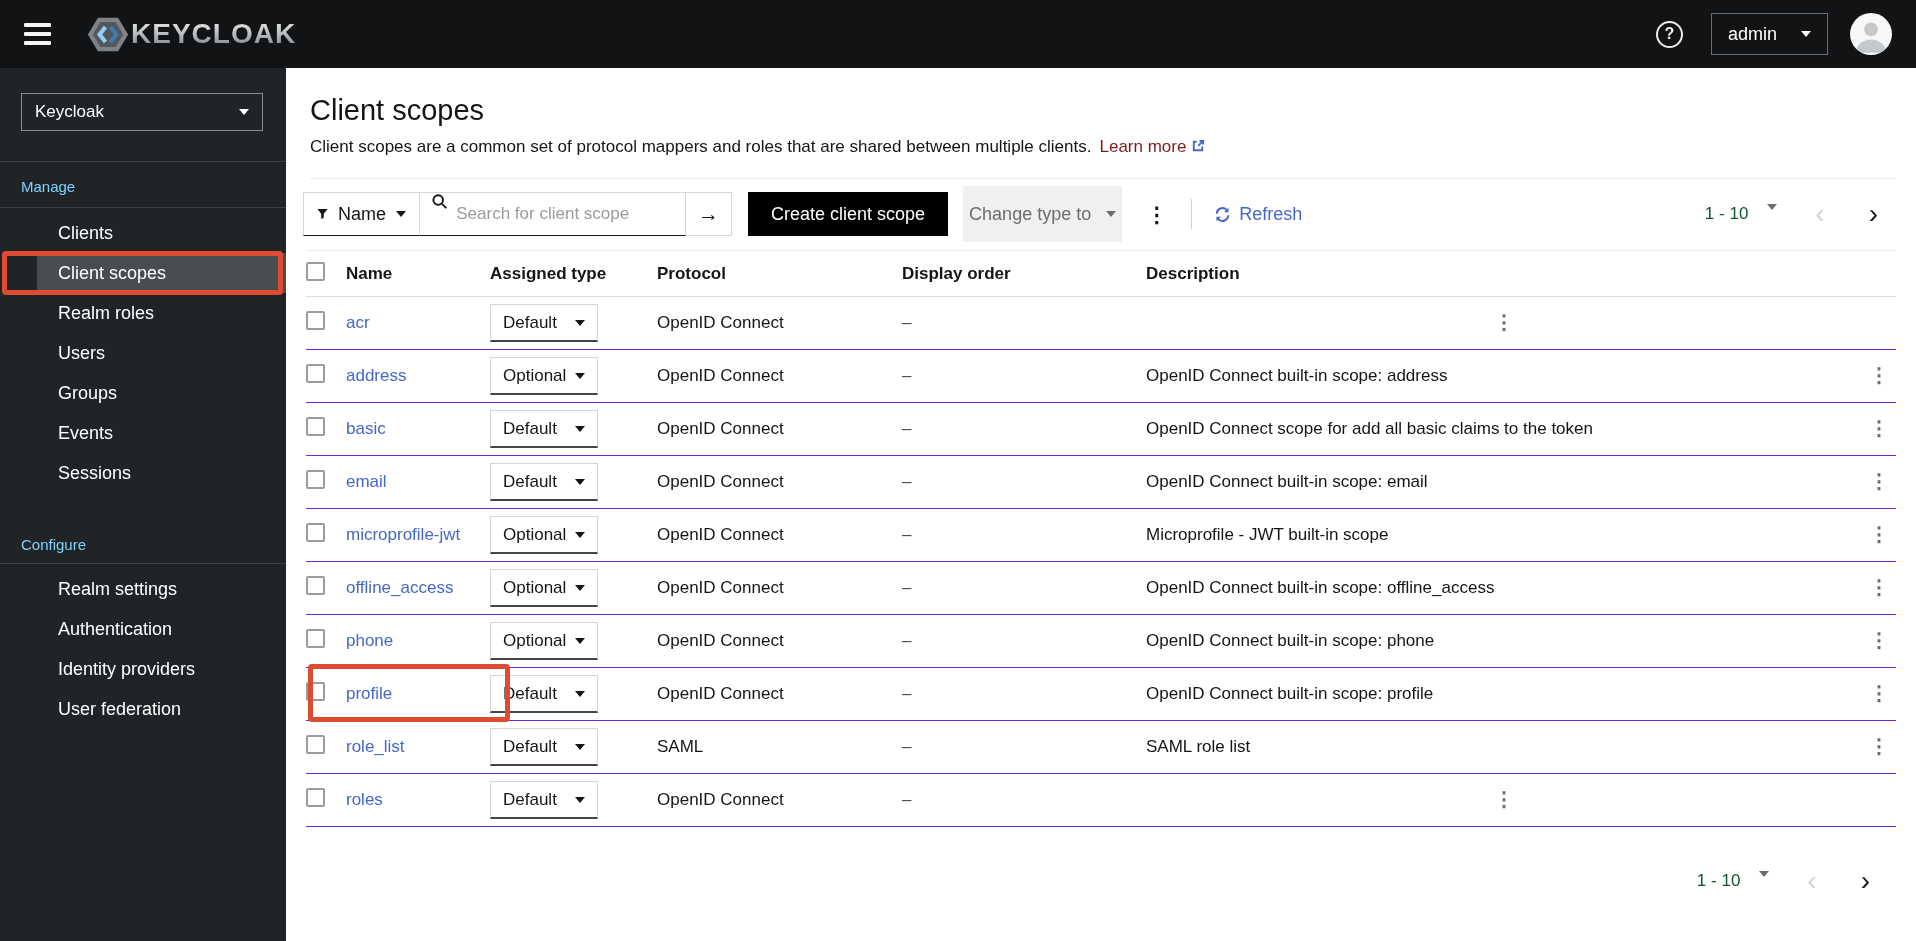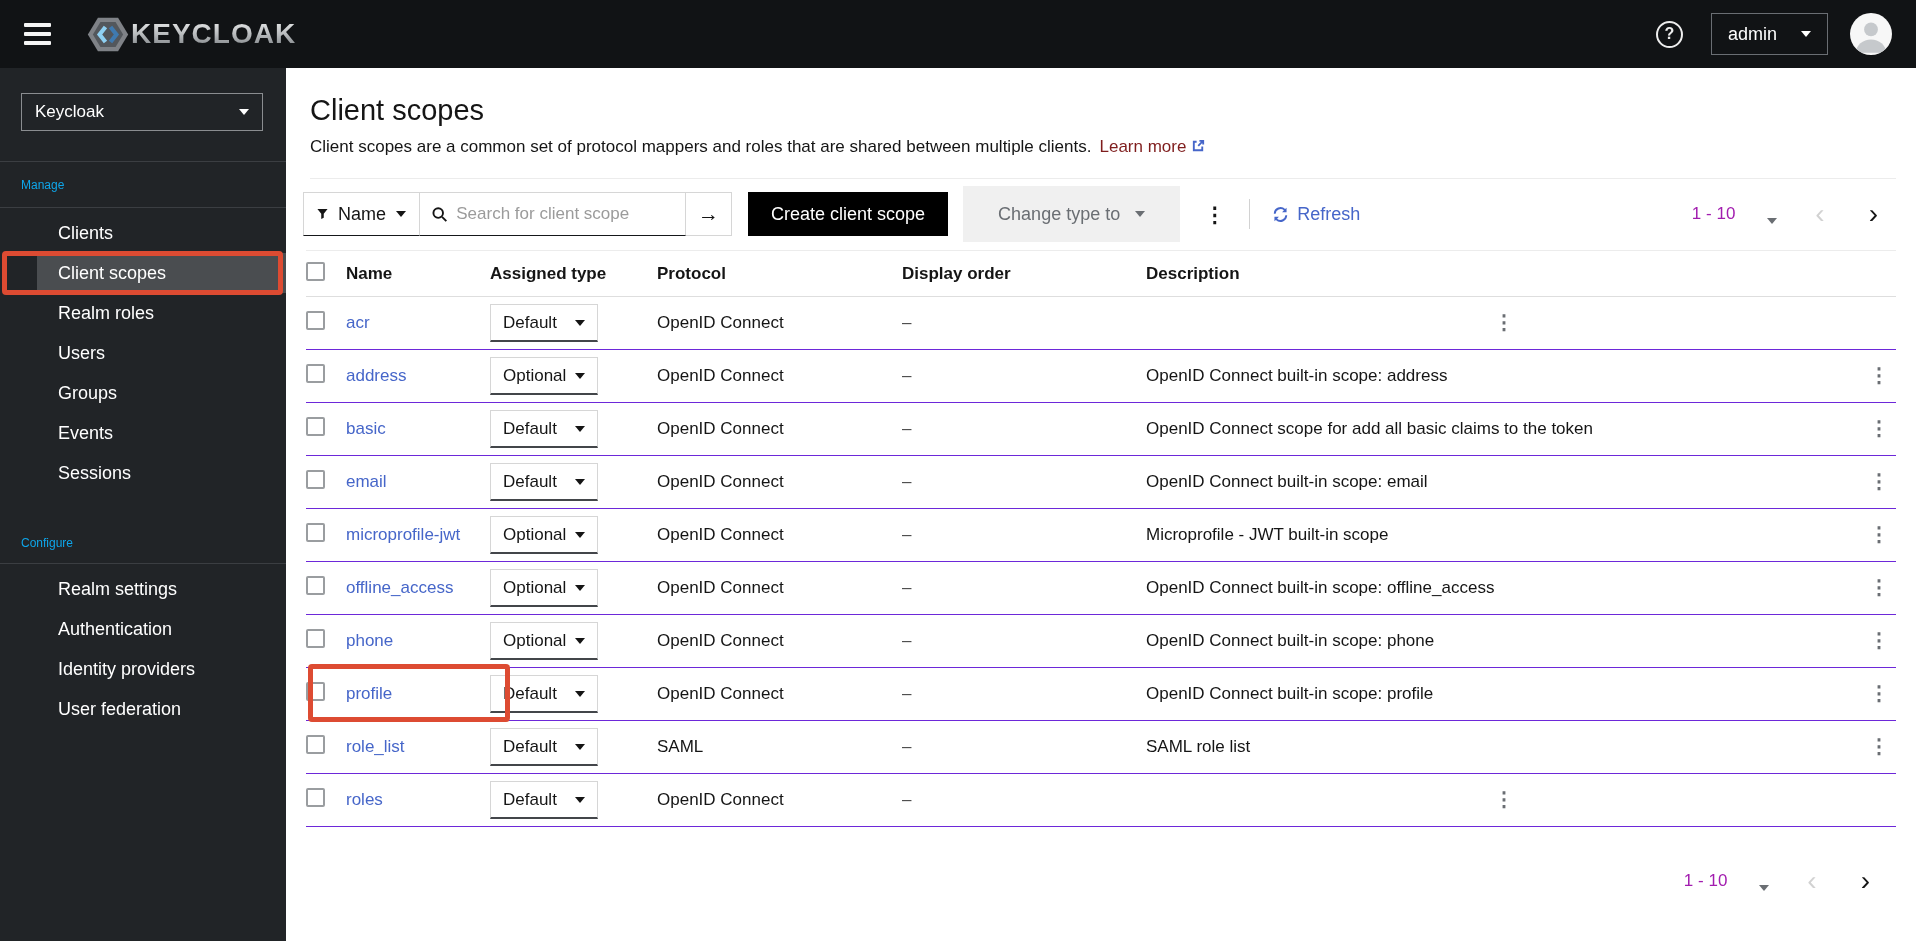--- a/index.html
+++ b/index.html
@@ -26,21 +26,21 @@
   .user-menu .caret { color:#fff; }
   .avatar { margin-left:22px; width:42px; height:42px; border-radius:50%; background:#f7f7f7;
             overflow:hidden; display:flex; align-items:flex-end; justify-content:center; }
 
   
   .sidebar { position:absolute; top:68px; left:0; width:286px; height:873px; background:#212427; }
   .realm-select { position:absolute; top:25px; left:21px; width:242px; height:38px;
                   border:1px solid #8a8d90; color:#fff; font-size:17px; display:flex;
                   align-items:center; justify-content:space-between; padding:0 13px; cursor:pointer; }
   .sb-divider { position:absolute; left:0; width:100%; height:1px; background:#3b3e42; }
-  .group-label { position:absolute; left:21px; color:#0ea5e9; font-size:12px; }
+  .group-label { position:absolute; left:21px; color:#7dd3fc; font-size:15px; }
   .nav-list { position:absolute; left:0; width:100%; list-style:none;padding-left:37px; }
   .nav-item { height:40px; display:flex; align-items:center; padding-left:21px;
               color:#fff; font-size:18px; cursor:pointer; }
   .nav-item.selected { background:#4a4d50; }
 
   
   .sb-annotation { position:absolute; top:183px; left:2px; width:281px; height:44px;
                    border:5px solid #dd4b32; border-radius:4px; pointer-events:none; z-index:6; }
   .row-annotation { position:absolute; top:-4px; left:2px; width:202px; height:58px;
                     border:5px solid #dd4b32; border-radius:4px; pointer-events:none; z-index:6; }
@@ -54,40 +54,40 @@
   .learn-more svg { vertical-align:-1px; margin-left:5px; }
   .head-divider { margin-top:21px; height:1px; background:#ececec; }
 
   
   .toolbar { display:flex; align-items:center; margin-top:12px; padding:0 16px 0 17px; height:46px; }
   .filter-group { display:flex; height:44px; }
   .filter-toggle { display:flex; align-items:center; gap:10px; width:117px; padding:0 13px;
                    border:1px solid #d6d6d6; border-bottom-color:#15171a; background:#fff;
                    font-size:18px; cursor:pointer; }
   .filter-toggle .caret { color:#151515; margin-left:auto; }
-  .search-box { display:flex; align-items:center; gap:9px; width:266px; padding:0 12px;
+  .search-box { display:flex; gap:9px; width:266px; padding:0 12px;
                 border:1px solid #d6d6d6; border-left:none; border-bottom-color:#15171a; background:#fff; }
   .search-box input { border:none; outline:none; width:100%; font-size:17px;
                       font-family:"Liberation Sans",sans-serif; color:#151515; }
   .search-box input::placeholder { color:#9b9b9b; }
   .search-arrow { width:46px; border:1px solid #d6d6d6; border-left:none; background:#fff;
                   font-size:21px; color:#151515; display:flex; align-items:center; justify-content:center; cursor:pointer; }
   .btn-primary { margin-left:16px; height:44px; padding:0 23px; background:#000000; color:#fff;
                  border:none; border-radius:0; font-size:18px; font-family:"Liberation Sans",sans-serif; cursor:pointer; }
-  .btn-secondary { margin-left:15px; height:56px; padding:0 35px; background:#f0f0f0; color:#6a6e73;
+  .btn-secondary { margin-left:15px; height:56px; padding:0 6px; background:#f0f0f0; color:#6a6e73;
                    border:none; font-size:18px; font-family:"Liberation Sans",sans-serif;
                    display:flex; align-items:center; gap:15px; cursor:pointer; }
   .kebab { color:#6a6e73; font-size:20px; font-weight:700; line-height:1; letter-spacing:0;
            cursor:pointer; user-select:none; }
   .toolbar-kebab { margin-left:24px; color:#151515; font-size:21px; }
   .vsep { margin-left:24px; width:1px; height:30px; background:#d2d2d2; }
   .refresh { margin-left:22px; display:flex; align-items:center; gap:8px; color:#4666c9;
              font-size:18px; text-decoration:none; }
   .pagination { margin-left:auto; display:flex; align-items:center; }
-  .pag-toggle { display:flex; align-items:flex-end; gap:32px; font-size:17px; color:#a21caf; cursor:pointer; }
+  .pag-toggle { display:flex; align-items:flex-start; gap:19px; font-size:17px; color:#14532d; cursor:pointer; }
   .chev { font-size:28px; line-height:1; cursor:pointer; font-weight:400; }
   .chev.prev { margin-left:38px; color:#d2d2d2; cursor:default; }
   .chev.next { margin-left:44px; color:#151515; }
   .toolbar .chev.next { margin-right:22px; }
 
   
   .table { margin-top:13px; padding:0 20px; }
   .tr { display:grid; grid-template-columns:40px 144px 167px 245px 244px 1fr 34px;
         align-items:center; height:53px; border-bottom:1px solid #6d28d9; position:relative; }
   .tr.thead { height:47px; border-top:1px solid #ececec; border-bottom:1px solid #dedede; }

